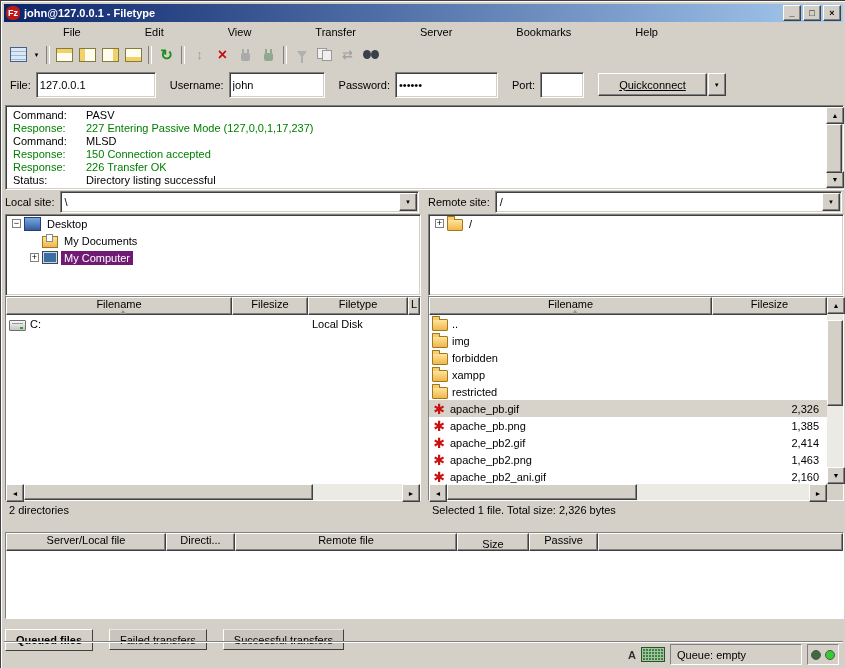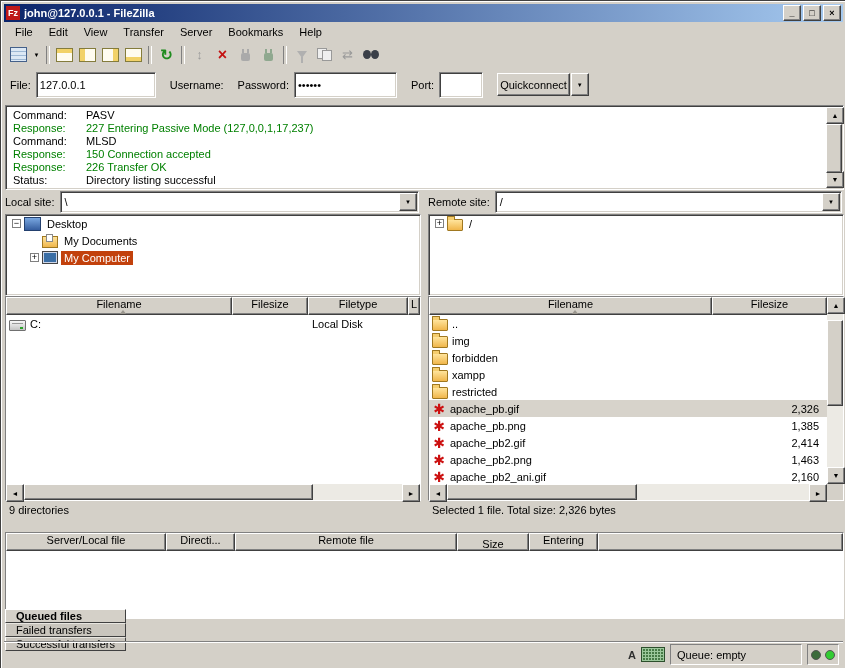--- a/index.html
+++ b/index.html
@@ -8,29 +8,29 @@
     border:1px solid #404040;box-shadow:inset 1px 1px 0 #ffffff, inset -1px -1px 0 #808080;}
   
   .sunken{border:1px solid;border-color:#808080 #ffffff #ffffff #808080;
     box-shadow:inset 1px 1px 0 #404040, inset -1px -1px 0 #d4d0c8;background:#fff;}
   .raised{border:1px solid;border-color:#ffffff #404040 #404040 #ffffff;
     box-shadow:inset -1px -1px 0 #808080;background:#d4d0c8;}
   .thin-sunken{border:1px solid;border-color:#808080 #ffffff #ffffff #808080;}
   
   .titlebar{position:absolute;left:3px;top:3px;right:3px;height:18px;
     background:linear-gradient(90deg,#0a246a,#a6caf0);display:flex;align-items:center;gap:4px;padding:0 2px;}
-  .appicon{width:14px;height:14px;background:#bf1818;border-radius:0;color:#fff;
+  .appicon{width:14px;height:14px;background:#bf1818;border-radius:6px;color:#fff;
     font-weight:bold;font-size:9px;display:flex;align-items:center;justify-content:center;flex:none;}
   .title-text{color:#fff;font-weight:bold;flex:1;white-space:nowrap;overflow:hidden;}
   .winbtns{display:flex;gap:2px;}
   .winbtn{width:16px;height:14px;display:flex;align-items:center;justify-content:center;
     font-size:9px;font-weight:bold;line-height:1;}
   
   .menubar{position:absolute;left:3px;top:22px;right:3px;height:18px;display:flex;align-items:center;padding-left:3px;}
-  .menu-item{padding:2px 8px;}
+  .menu-item{padding:2px 8px;margin-left:48px;}
   .toolbar{position:absolute;left:3px;top:40px;right:3px;height:27px;display:flex;align-items:center;padding-left:3px;}
   .tbtn{width:23px;height:22px;display:flex;align-items:center;justify-content:center;flex:none;}
   .tbtn.narrow{width:13px;}
   .tsep{width:2px;height:18px;border-left:1px solid #808080;border-right:1px solid #fff;margin:0 3px;flex:none;}
   .ic-server{width:15px;height:13px;border:1px solid #44608a;background:repeating-linear-gradient(#dce8f4 0 3px,#9db8d4 3px 4px);}
   .caret{font-size:6px;line-height:1;}
   .ic-panel{width:15px;height:12px;border:1px solid #847c3c;background:#fffcf0;position:relative;}
   .ic-panel::before{content:"";position:absolute;background:#f2d268;}
   .ic-panel.p-log::before{left:0;right:0;top:0;height:4px;}
   .ic-panel.p-ltree::before{left:0;top:0;bottom:0;width:5px;}
@@ -52,21 +52,21 @@
   .ic-compare::before{left:0;top:0}.ic-compare::after{right:0;bottom:0}
   .ic-binocs{width:16px;height:9px;position:relative;}
   .ic-binocs::before,.ic-binocs::after{content:"";position:absolute;top:0;width:8px;height:9px;background:#3a3f48;border-radius:50%;}
   .ic-binocs::before{left:0}.ic-binocs::after{right:0}
   
   .quickbar{position:absolute;left:3px;top:67px;right:3px;height:33px;display:flex;align-items:center;padding-left:6px;}
   .qgroup{display:flex;align-items:center;gap:5px;margin-right:14px;}
   input.qc{height:20px;padding:2px 3px;font:11px "Liberation Sans",sans-serif;background:#fff;
     border:1px solid;border-color:#808080 #ffffff #ffffff #808080;box-shadow:inset 1px 1px 0 #404040, inset -1px -1px 0 #d4d0c8;}
   .w-host{width:112px}.w-user{width:88px}.w-pass{width:95px}.w-port{width:36px}
-  .qcbtn{height:21px;padding:0 2px;display:flex;align-items:center;}
+  .qcbtn{height:21px;padding:0 20px;display:flex;align-items:center;text-decoration:underline;}
   .qcbtn-arrow{width:16px;height:21px;display:flex;align-items:center;justify-content:center;margin-left:1px;}
   
   .logpane{position:absolute;left:4px;top:104px;width:837px;height:83px;}
   .loglines{padding:3px 0 0 7px;line-height:13px;}
   .logline{display:flex;white-space:nowrap;}
   .log-label{width:73px;flex:none;}
   
   .vscroll{position:absolute;top:1px;right:1px;bottom:1px;width:16px;display:flex;flex-direction:column;background:#eceae4;}
   .sbtn{height:15px;width:16px;display:flex;align-items:center;justify-content:center;font-size:7px;line-height:1;flex:none;}
   .strack{flex:1;position:relative;}
@@ -83,21 +83,21 @@
   .combo-text{flex:1;padding:0 4px;overflow:hidden;white-space:nowrap;}
   .combo-btn{width:16px;height:16px;display:flex;align-items:center;justify-content:center;margin-right:1px;flex:none;}
   .treepane{position:absolute;top:213px;height:80px;width:414px;overflow:hidden;}
   .tp-local{left:4px}.tp-remote{left:427px}
   .trow{height:17px;display:flex;align-items:center;gap:3px;}
   .ind0{padding-left:6px}.ind1{padding-left:24px}
   .expander{width:9px;height:9px;border:1px solid #808080;background:#fff;font-size:9px;line-height:7px;
     text-align:center;flex:none;box-sizing:border-box;}
   .exp-spacer{width:9px;flex:none;}
   .tlabel{padding:1px 3px;white-space:nowrap;}
-  .tlabel.sel{background:#c2410c;color:#fff;}
+  .tlabel.sel{background:#701a75;color:#fff;}
   .ic-desktop{width:15px;height:12px;background:linear-gradient(#79a7e0,#355d9e);border:1px solid #23406e;flex:none;}
   .ic-computer{width:14px;height:11px;border:1px solid #444;background:#cdd6e8;position:relative;flex:none;}
   .ic-computer::before{content:"";position:absolute;inset:1px;background:#3a6ea5;}
   .ic-folder{position:relative;width:14px;height:10px;background:linear-gradient(#ffe49c,#f0b64b);
     border:1px solid #a07820;border-radius:1px;margin-top:3px;flex:none;}
   .ic-folder::before{content:"";position:absolute;left:-1px;top:-4px;width:6px;height:3px;background:#f5cd6e;
     border:1px solid #a07820;border-bottom:none;border-radius:1px 1px 0 0;}
   .ic-docs{position:relative;width:14px;height:10px;background:linear-gradient(#ffe49c,#f0b64b);
     border:1px solid #a07820;margin-top:3px;flex:none;}
   .ic-docs::after{content:"";position:absolute;left:3px;top:-3px;width:5px;height:6px;background:#fff;border:1px solid #888;}
@@ -129,21 +129,21 @@
   
   .liststatus{position:absolute;top:503px;height:15px;white-space:nowrap;}
   .ls-local{left:8px}.ls-remote{left:431px}
   
   .queuepane{position:absolute;left:4px;top:531px;width:837px;height:85px;display:flex;flex-direction:column;}
   .qheader{display:flex;height:18px;flex:none;}
   .qbody{flex:1;background:#fff;}
   .c-q1{width:160px}.c-q2{width:69px}.c-q3{width:222px}
   .c-q4{width:72px;justify-content:flex-end;}
   .c-q5{width:69px}.c-q6{width:144px}.c-qf{flex:1}
-  .tabsrow{position:absolute;left:4px;top:608px;height:20px;display:flex;gap:0;flex-direction:column;}
+  .tabsrow{position:absolute;left:4px;top:628px;height:20px;display:flex;gap:16px;}
   .tab{height:19px;display:flex;align-items:center;padding:0 10px;background:#c9c5bd;
     border:1px solid;border-color:#e8e6e0 #404040 #404040 #ffffff;white-space:nowrap;}
   .tab.active{background:#d4d0c8;font-weight:bold;height:20px;border-color:#ffffff #404040 #404040 #ffffff;}
   
   .statusbar{position:absolute;left:3px;right:3px;bottom:2px;height:25px;border-top:1px solid #808080;
     box-shadow:inset 0 1px 0 #ffffff;display:flex;align-items:center;justify-content:flex-end;gap:5px;padding:0 4px;}
   .sb-a{font-weight:bold;color:#303030;font-size:11px;}
   .ic-keypad{width:22px;height:13px;background-color:#477a47;border:1px solid #2c4f2c;
     background-image:repeating-linear-gradient(90deg,#9cc89c 0 1px,transparent 1px 3px),
                      repeating-linear-gradient(0deg,#9cc89c 0 1px,transparent 1px 3px);}
@@ -153,21 +153,21 @@
   .led.l1{background:#3c6b3c;}
   .led.l2{background:#33cc33;}
 </style>
 </head>
 <body>
 
 <div class="window">
 
   <div class="titlebar">
     <span class="appicon">Fz</span>
-    <span class="title-text">john@127.0.0.1 - FileZilla</span>
+    <span class="title-text">john@127.0.0.1 - Filetype</span>
     <span class="winbtns">
       <span class="winbtn raised">_</span>
       <span class="winbtn raised">□</span>
       <span class="winbtn raised">×</span>
     </span>
   </div>
 
   <div class="menubar">
     <span class="menu-item">File</span>
     <span class="menu-item">Edit</span>
@@ -230,20 +230,21 @@
       </span>
   </div>
 
   <div class="quickbar">
     <span class="qgroup">
       <span>File:</span>
       <input class="qc w-host" value="127.0.0.1" style="">
     </span>
     <span class="qgroup">
       <span>Username:</span>
+      <input class="qc w-user" value="john" style="">
     </span>
     <span class="qgroup">
       <span>Password:</span>
       <input class="qc w-pass" value="••••••" style="">
     </span>
     <span class="qgroup">
       <span>Port:</span>
       <input class="qc w-port" value="" style="">
     </span>
     <span class="qgroup" style="margin-right:0;gap:0;">
@@ -467,39 +468,39 @@
     <div class="vcol">
       <span class="sbtn raised">▲</span>
       <div class="strack">
           <div class="sthumb raised" style="top:4%;height:55%;"></div>
         </div>
       <span class="sbtn raised">▼</span>
       <span class="corner"></span>
     </div>
   </div>
 
-  <div class="liststatus ls-local">9 directories</div>
+  <div class="liststatus ls-local">2 directories</div>
   <div class="liststatus ls-remote">Selected 1 file. Total size: 2,326 bytes</div>
 
   <div class="queuepane sunken">
     <div class="qheader">
       <span class="hcell raised c-q1">
           <span>Server/Local file</span>
         </span>
       <span class="hcell raised c-q2">
           <span>Directi...</span>
         </span>
       <span class="hcell raised c-q3">
           <span>Remote file</span>
         </span>
       <span class="hcell raised c-q4">
           <span>Size</span>
         </span>
       <span class="hcell raised c-q5">
-          <span>Entering</span>
+          <span>Passive</span>
         </span>
       <span class="hcell raised c-qf"></span>
     </div>
     <div class="qbody"></div>
   </div>
 
   <div class="tabsrow">
     <span class="tab active">Queued files</span>
     <span class="tab">Failed transfers</span>
     <span class="tab">Successful transfers</span>

